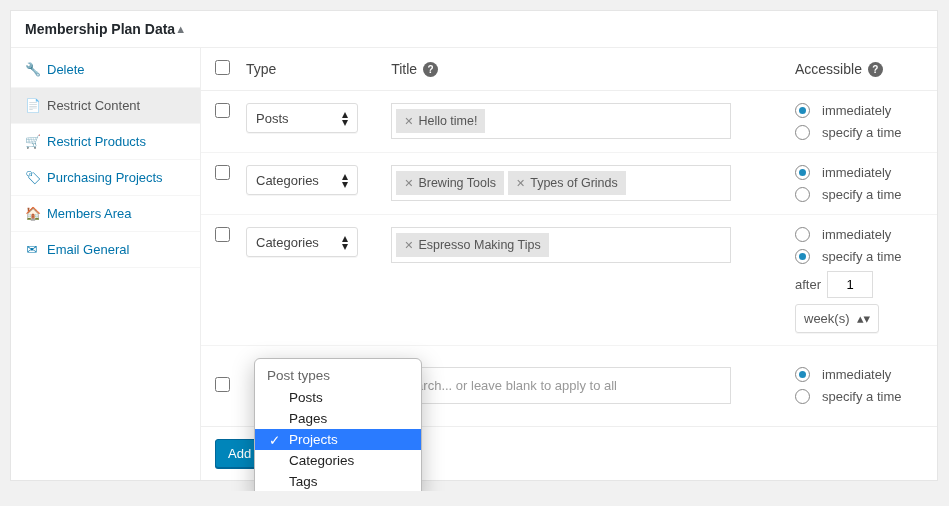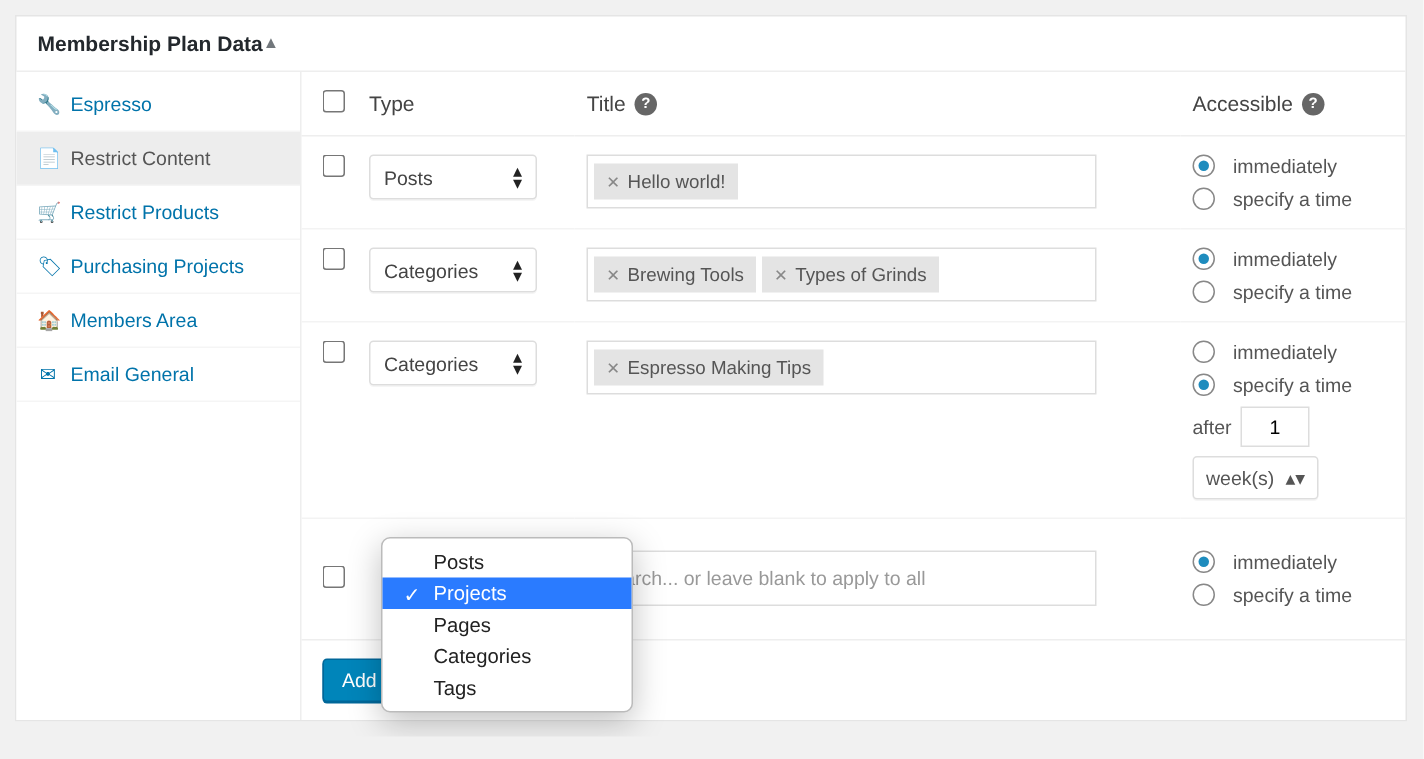--- a/index.html
+++ b/index.html
@@ -203,21 +203,21 @@
   <div class="panel-header">
     <span>Membership Plan Data</span>
     <span class="collapse">▲</span>
   </div>
 
   <div class="panel-body">
 
     <div class="sidebar">
       <div class="sidebar-item">
         <span class="icon">🔧</span>
-        <span>Espresso</span>
+        <span>Delete</span>
       </div>
       <div class="sidebar-item active">
         <span class="icon">📄</span>
         <span>Restrict Content</span>
       </div>
       <div class="sidebar-item">
         <span class="icon">🛒</span>
         <span>Restrict Products</span>
       </div>
       <div class="sidebar-item">
@@ -260,21 +260,21 @@
                 <span class="caret">
                     <span>▴</span>
                     <span>▾</span>
                   </span>
               </div>
             </td>
             <td>
               <div class="tag-field">
                 <span class="tag">
                   <span class="x">✕</span>
-                  <span>Hello world!</span>
+                  <span>Hello time!</span>
                 </span>
               </div>
             </td>
             <td class="access">
               <div class="radio-row">
                 <span class="radio selected"></span>
                 <span>immediately</span>
               </div>
               <div class="radio-row">
                 <span class="radio"></span>
@@ -380,23 +380,24 @@
           </tr>
 
         </tbody>
       </table>
 
       <div class="table-footer">
         <button class="btn btn-primary">Add New Rule</button>
       </div>
 
       <div class="native-dropdown">
+        <div class="group">Post types</div>
         <div class="opt">Posts</div>
+        <div class="opt">Pages</div>
         <div class="opt selected">Projects</div>
-        <div class="opt">Pages</div>
         <div class="opt">Categories</div>
         <div class="opt">Tags</div>
 
       </div>
 
     </div>
   </div>
 </div>
 
 </body></html>

